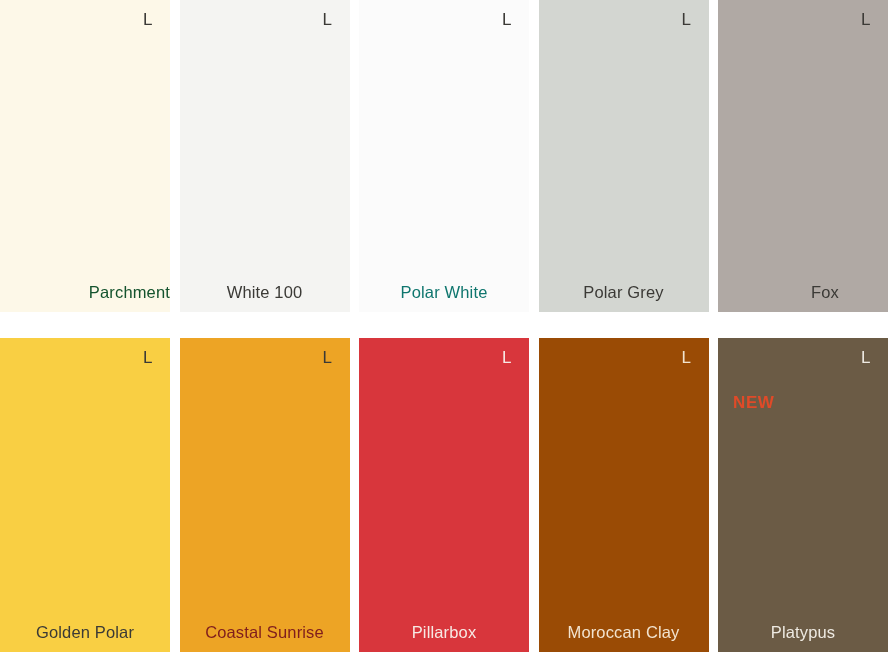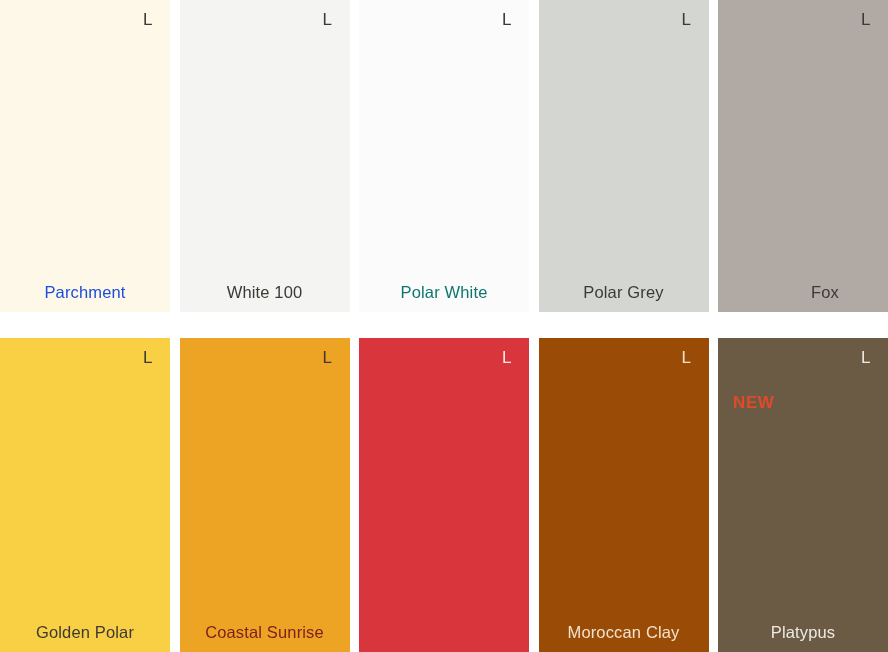--- a/index.html
+++ b/index.html
@@ -66,21 +66,21 @@
     letter-spacing: 0.15px;
     font-family: "Liberation Sans", sans-serif;
   }
 </style>
 </head>
 <body>
 
 <div id="swatch-grid" style="background: rgb(255, 255, 255);">
     <div class="swatch" style="background: rgb(253, 248, 232);">
       <span class="badge-l" style="color: rgb(59, 58, 54);">L</span>
-      <div class="swatch-label" style="color: #1d4ed8;">Parchment</div>
+      <div class="swatch-label" style="color: #14532d; text-align: right;">Parchment</div>
     </div>
     <div class="swatch" style="background: rgb(244, 244, 242);">
       <span class="badge-l" style="color: rgb(59, 58, 54);">L</span>
       <div class="swatch-label" style="color: rgb(59, 58, 54);">White 100</div>
     </div>
     <div class="swatch" style="background: rgb(251, 251, 251);">
       <span class="badge-l" style="color: rgb(59, 58, 54);">L</span>
       <div class="swatch-label" style="color: #0f766e;">Polar White</div>
     </div>
     <div class="swatch" style="background: rgb(211, 214, 209);">
@@ -94,20 +94,21 @@
     <div class="swatch" style="background: rgb(249, 207, 67);">
       <span class="badge-l" style="color: rgb(59, 58, 54);">L</span>
       <div class="swatch-label" style="color: rgb(59, 58, 54);">Golden Polar</div>
     </div>
     <div class="swatch" style="background: rgb(237, 164, 37);">
       <span class="badge-l" style="color: rgb(59, 58, 54);">L</span>
       <div class="swatch-label" style="color: #7f1d1d; text-align: center;">Coastal Sunrise</div>
     </div>
     <div class="swatch" style="background: rgb(216, 54, 60);">
       <span class="badge-l" style="color: rgb(247, 233, 228);">L</span>
+      <div class="swatch-label" style="color: rgb(247, 233, 228);">Pillarbox</div>
     </div>
     <div class="swatch" style="background: rgb(154, 75, 5);">
       <span class="badge-l" style="color: rgb(242, 227, 207);">L</span>
       <div class="swatch-label" style="color: rgb(242, 227, 207);">Moroccan Clay</div>
     </div>
     <div class="swatch" style="background: rgb(107, 91, 69);">
       <span class="badge-new" style="color: rgb(224, 74, 40);">NEW</span>
       <span class="badge-l" style="color: rgb(238, 234, 226);">L</span>
       <div class="swatch-label" style="color: rgb(238, 234, 226);">Platypus</div>
     </div>

